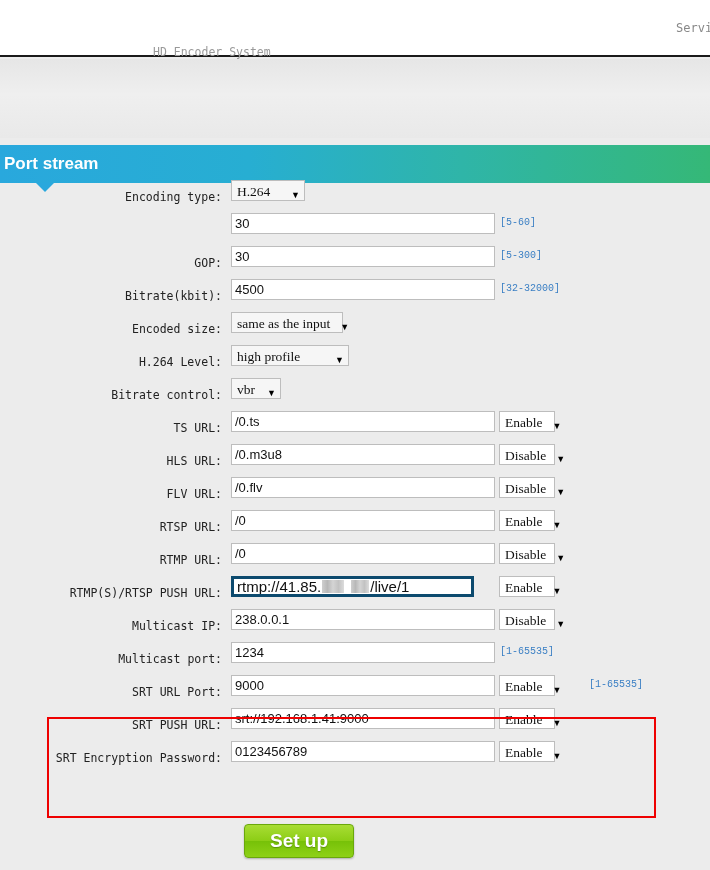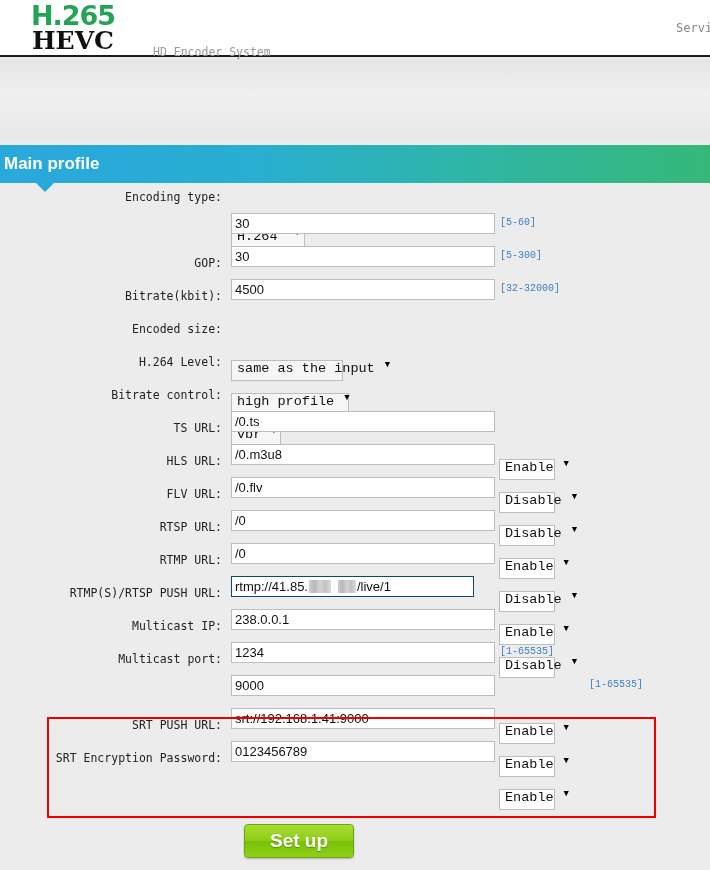--- a/index.html
+++ b/index.html
@@ -151,34 +151,33 @@
     border: 1px solid #bdbdbd;
     background: #ffffff;
     font-family: "Liberation Sans", sans-serif;
     font-size: 13px;
     color: #111111;
     padding: 1px 3px;
     outline: none;
   }
   .selbox {
     display: inline-flex;
-    align-items: flex-start;
+    align-items: flex-end;
     justify-content: space-between;
     height: 21px;
     box-sizing: border-box;
     border: 1px solid #bdbdbd;
     background: #f6f6f6;
-    font-family: Liberation Mono, monospace;
+    font-family: Liberation Serif, serif;
     font-size: 13.5px;
     color: #111111;
     padding: 0 4px 0 5px;
     white-space: nowrap;
     cursor: default;
     user-select: none;
-    margin-top: 48px;
   }
   .selbox .caret {
     font-size: 9px;
     color: #000000;
     margin-left: 10px;
     line-height: 1;
   }
   .sel-enc { width: 74px; }
   .sel-size { width: 112px; }
   .sel-level { width: 118px; }
@@ -201,24 +200,24 @@
   .hint-mid { left: 500px; }
   .hint-right { left: 589px; }
 
   
   .pushurl {
     position: absolute;
     left: 231px; top: 0;
     width: 243px;
     height: 21px;
     box-sizing: border-box;
-    border: 1px solid #0c4a6e;
+    border: 3px solid #0c4a6e;
     background: #ffffff;
     font-family: "Liberation Sans", sans-serif;
-    font-size: 13px;
+    font-size: 15px;
     color: #111111;
     display: flex;
     align-items: center;
     padding: 0 3px;
     white-space: nowrap;
     overflow: hidden;
   }
   .redact {
     display: inline-block;
     height: 13px;
@@ -254,38 +253,34 @@
     text-shadow: 0 1px 1px rgba(60,100,0,.55);
     cursor: pointer;
     box-shadow: 0 1px 2px rgba(0,0,0,.25);
     margin-left: 13px;
   }
 </style>
 </head>
 <body>
 
 <div class="topbar">
-  <div class="logo">
-    <span class="logo-h265">H.265</span>
-    <span class="logo-hevc">HEVC</span>
-  </div>
   <div class="sys-info">
     <div>HD Encoder System</div>
     <div>Platform 6.39E</div>
   </div>
   <div class="service-link">Service</div>
 </div>
 
 <div class="title-band">
   <div class="title-rule"></div>
   <div class="page-title">Mainstream encoding settings</div>
 </div>
 
 <div class="tabbar">
-  <div class="tab-label">Main profile</div>
+  <div class="tab-label">Port stream</div>
 </div>
 <div class="tab-arrow"></div>
 
 <div class="form">
 
   <div class="row">
     <div class="label">Encoding type:</div>
     <div class="field">
       <div class="selbox sel-enc">
         <span>H.264</span>
@@ -429,20 +424,21 @@
 
   <div class="row">
     <div class="label">Multicast port:</div>
     <div class="field">
       <input class="text" type="text" value="1234" style="">
     </div>
     <div class="hint hint-mid">[1-65535]</div>
   </div>
 
   <div class="row">
+    <div class="label">SRT URL Port:</div>
     <div class="field">
       <input class="text" type="text" value="9000" style="">
     </div>
     <div class="selbox sel-enable">
       <span>Enable</span>
       <span class="caret">▼</span>
     </div>
     <div class="hint hint-right">[1-65535]</div>
   </div>
 

